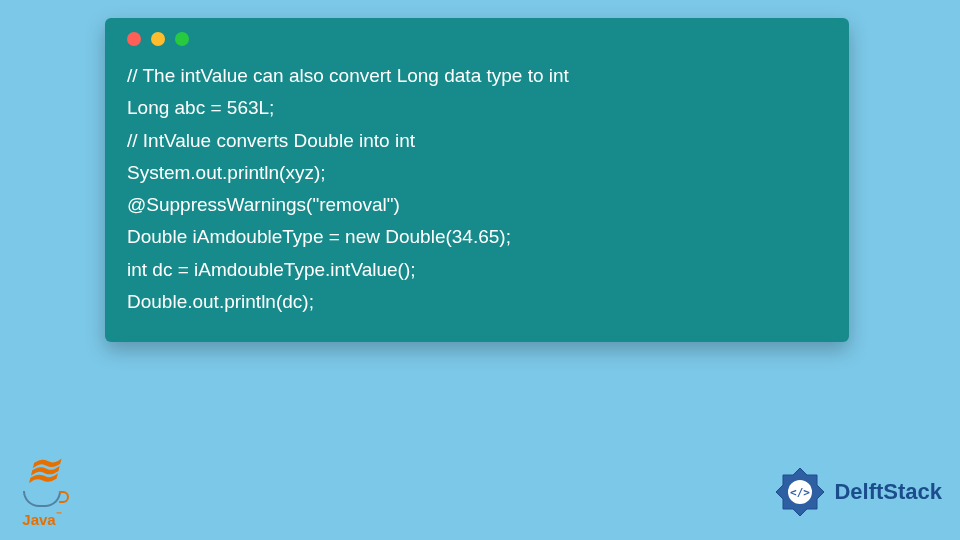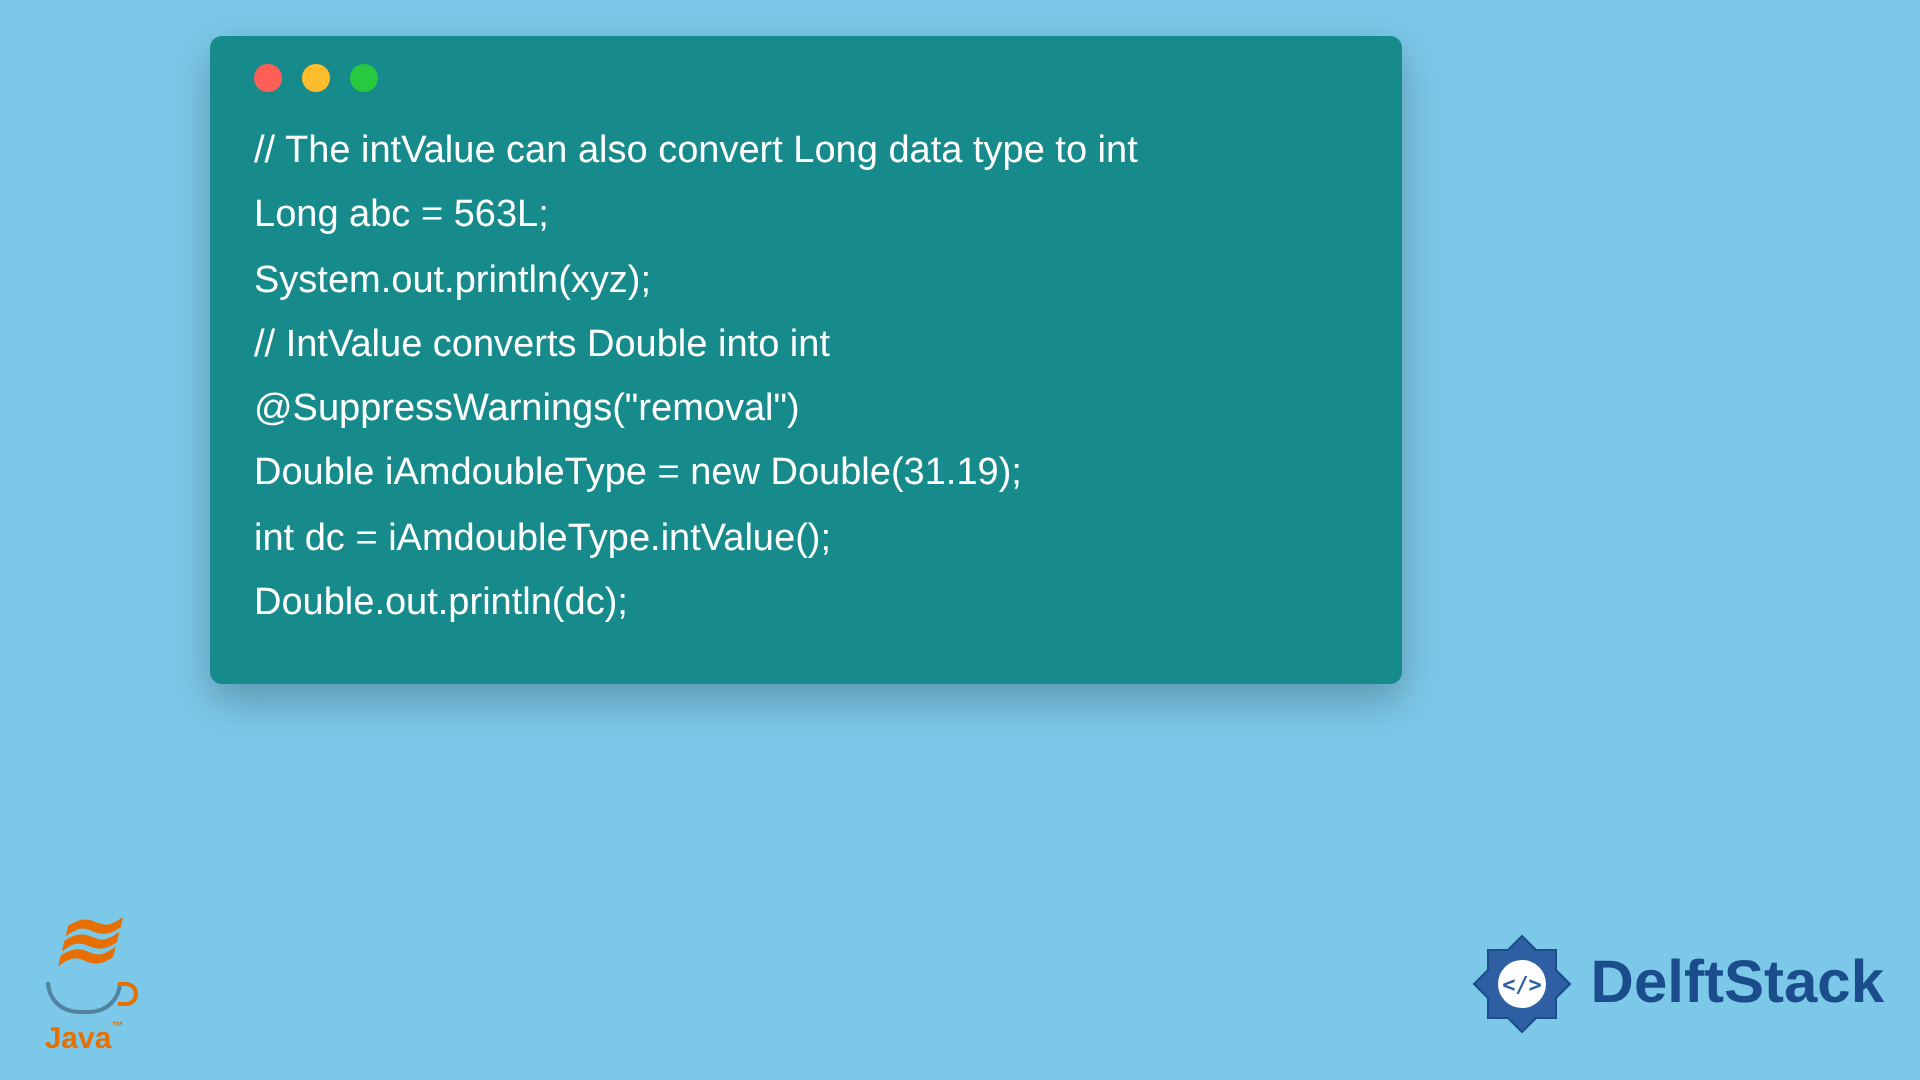--- a/index.html
+++ b/index.html
@@ -9,21 +9,21 @@
     height: 540px;
     background: #7CC8E8;
     font-family: -apple-system, BlinkMacSystemFont, "Segoe UI", Arial, sans-serif;
     position: relative;
     overflow: hidden;
   }
   .code-window {
     position: absolute;
     left: 105px;
     top: 18px;
-    width: 596px;
+    width: 744px;
     background: #178B8B;
     border-radius: 6px;
     box-shadow: 0 8px 20px rgba(0,0,0,0.25);
     padding: 14px 22px 24px 22px;
     box-sizing: border-box;
   }
   .window-controls {
     display: flex;
     gap: 10px;
     margin-bottom: 14px;
@@ -108,41 +108,41 @@
     width: 56px;
     height: 56px;
     position: relative;
   }
   .delft-icon svg {
     width: 56px;
     height: 56px;
   }
   .delft-text {
     font-family: Arial, sans-serif;
-    font-size: 30px;
+    font-size: 22px;
     color: #1B4D8C;
     font-weight: 600;
   }
 </style>
 </head>
 <body>
 
 <div class="code-window">
   <div class="window-controls">
     <div class="dot red"></div>
     <div class="dot yellow"></div>
     <div class="dot green"></div>
   </div>
   <div class="code-block">
     <span class="code-line">// The intValue can also convert Long data type to int</span>
     <span class="code-line">Long abc = 563L;</span>
+    <span class="code-line">// IntValue converts Double into int</span>
     <span class="code-line">System.out.println(xyz);</span>
-    <span class="code-line">// IntValue converts Double into int</span>
     <span class="code-line">@SuppressWarnings("removal")</span>
-    <span class="code-line">Double iAmdoubleType = new Double(31.19);</span>
+    <span class="code-line">Double iAmdoubleType = new Double(34.65);</span>
     <span class="code-line">int dc = iAmdoubleType.intValue();</span>
     <span class="code-line">Double.out.println(dc);</span>
   </div>
 </div>
 
 <div class="java-logo">
   <div class="java-steam">≋</div>
   <div class="java-cup"></div>
   <div class="java-text"><span>Java</span><span class="tm">™</span></div>
 </div>

